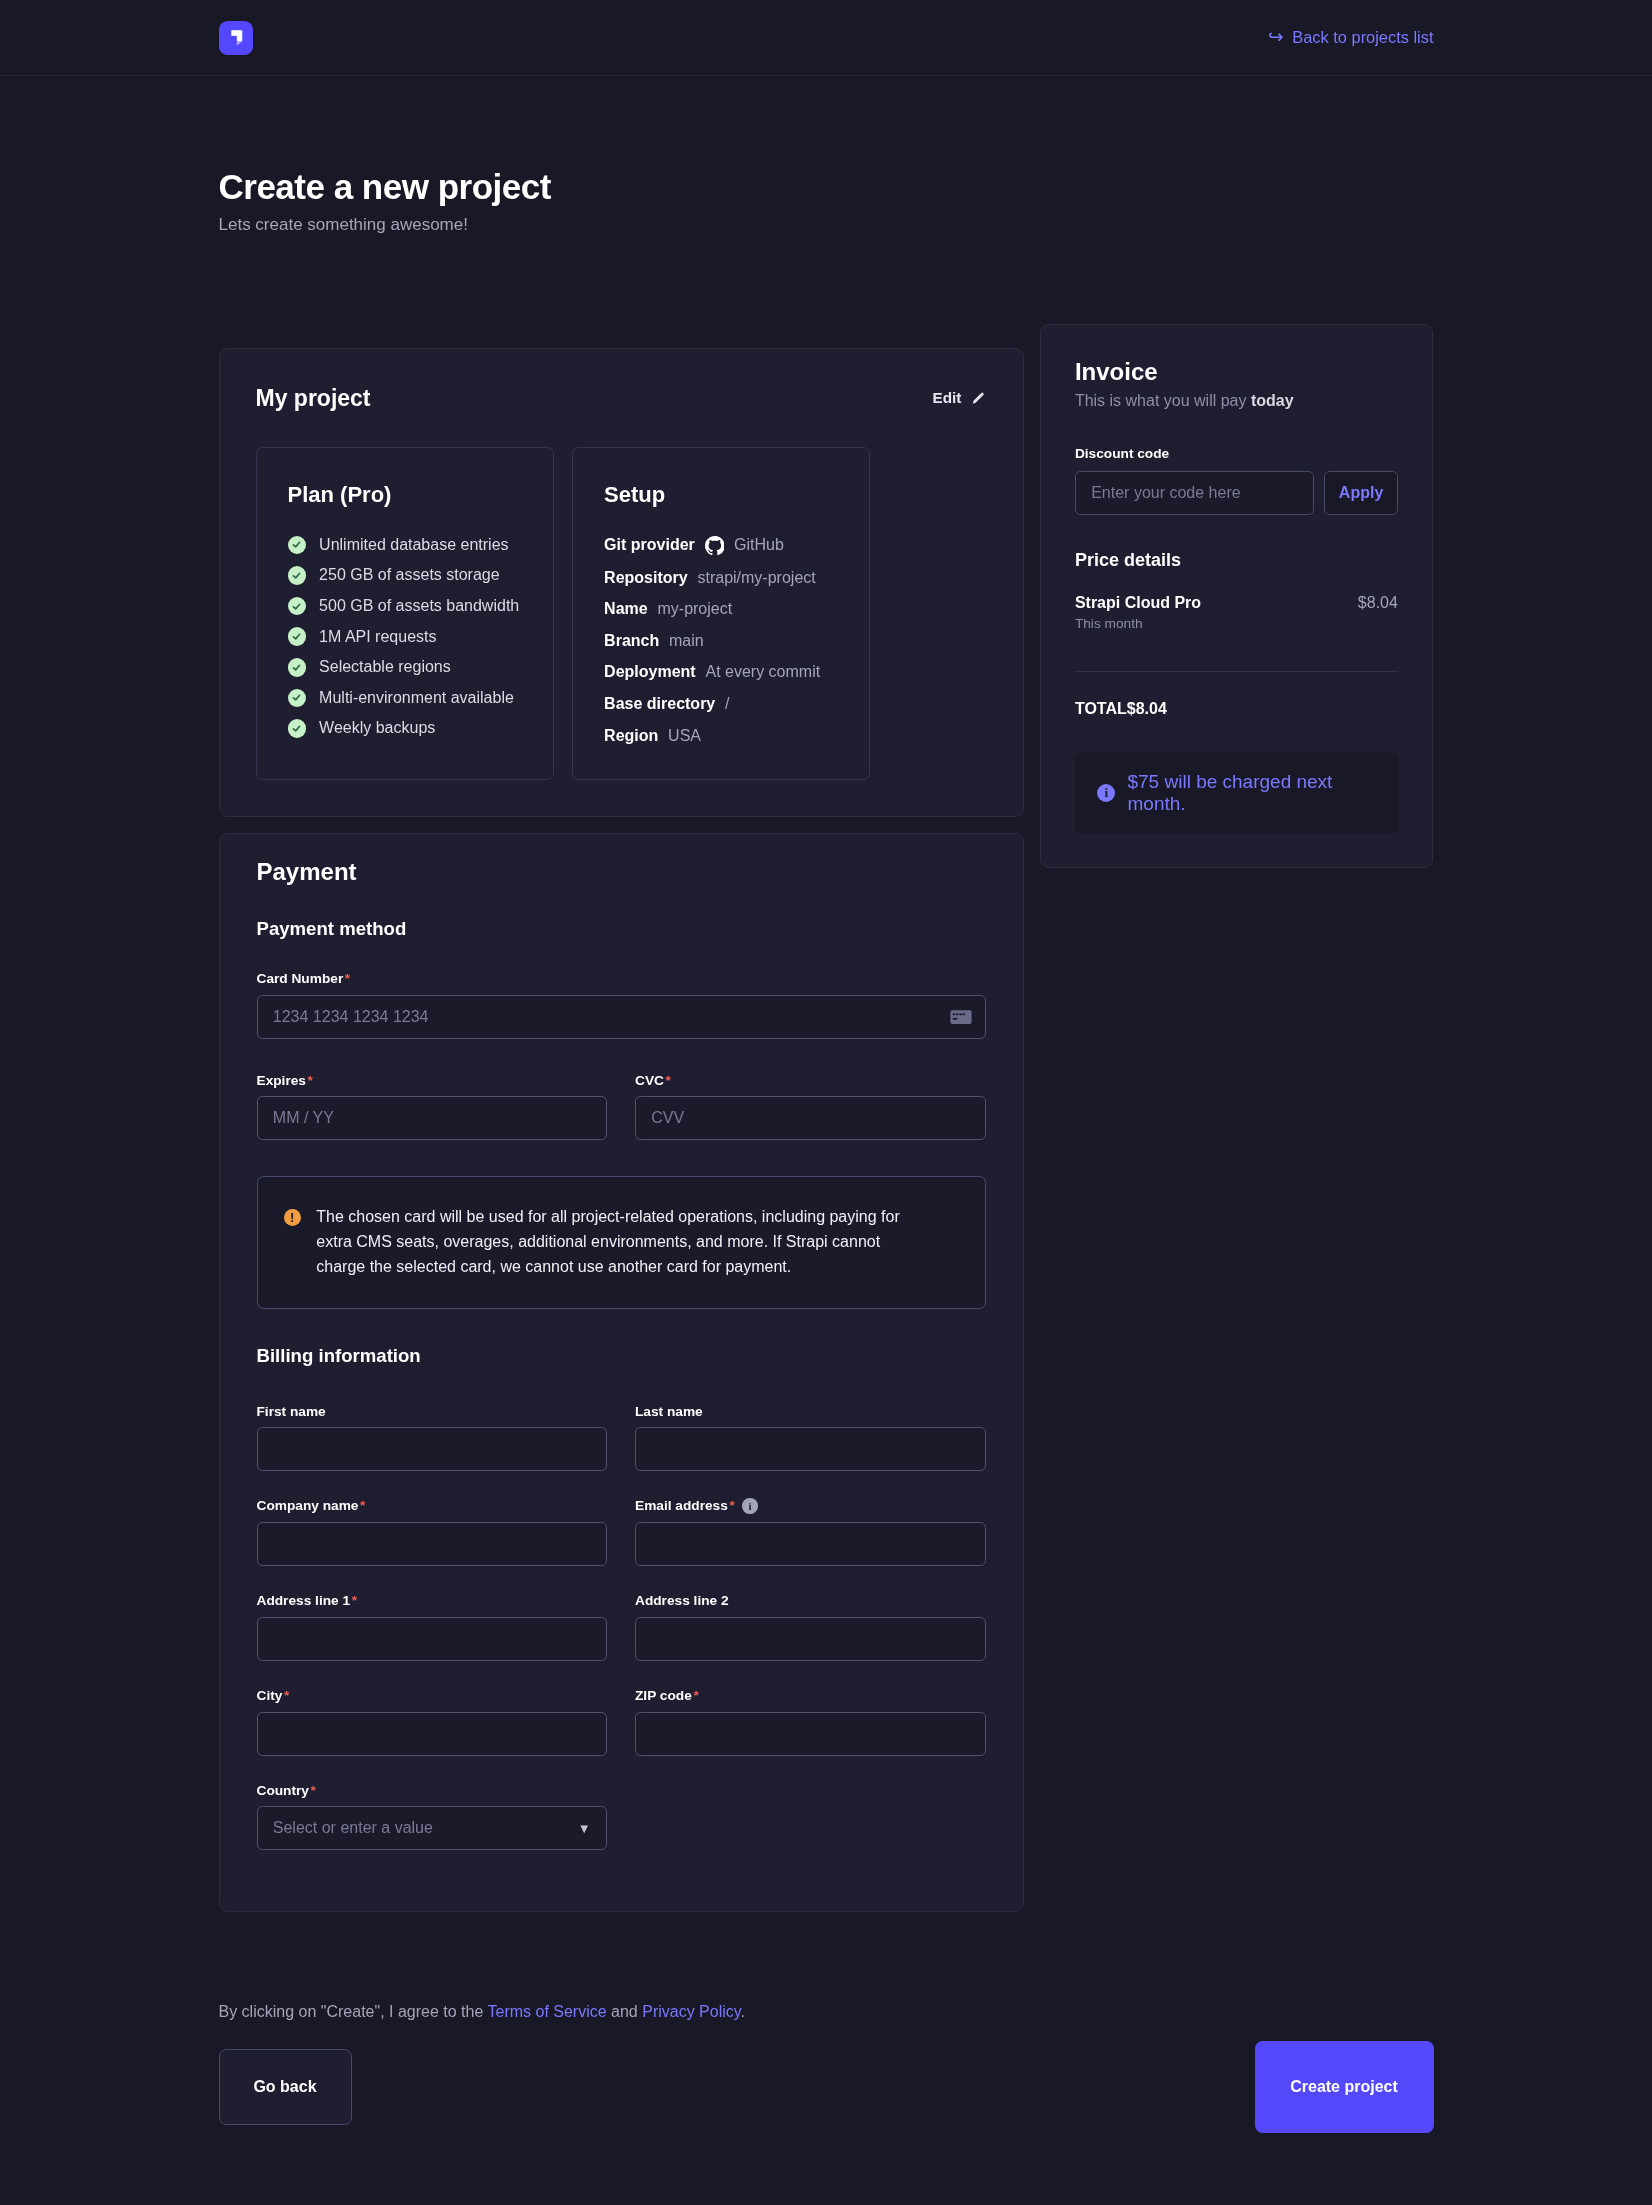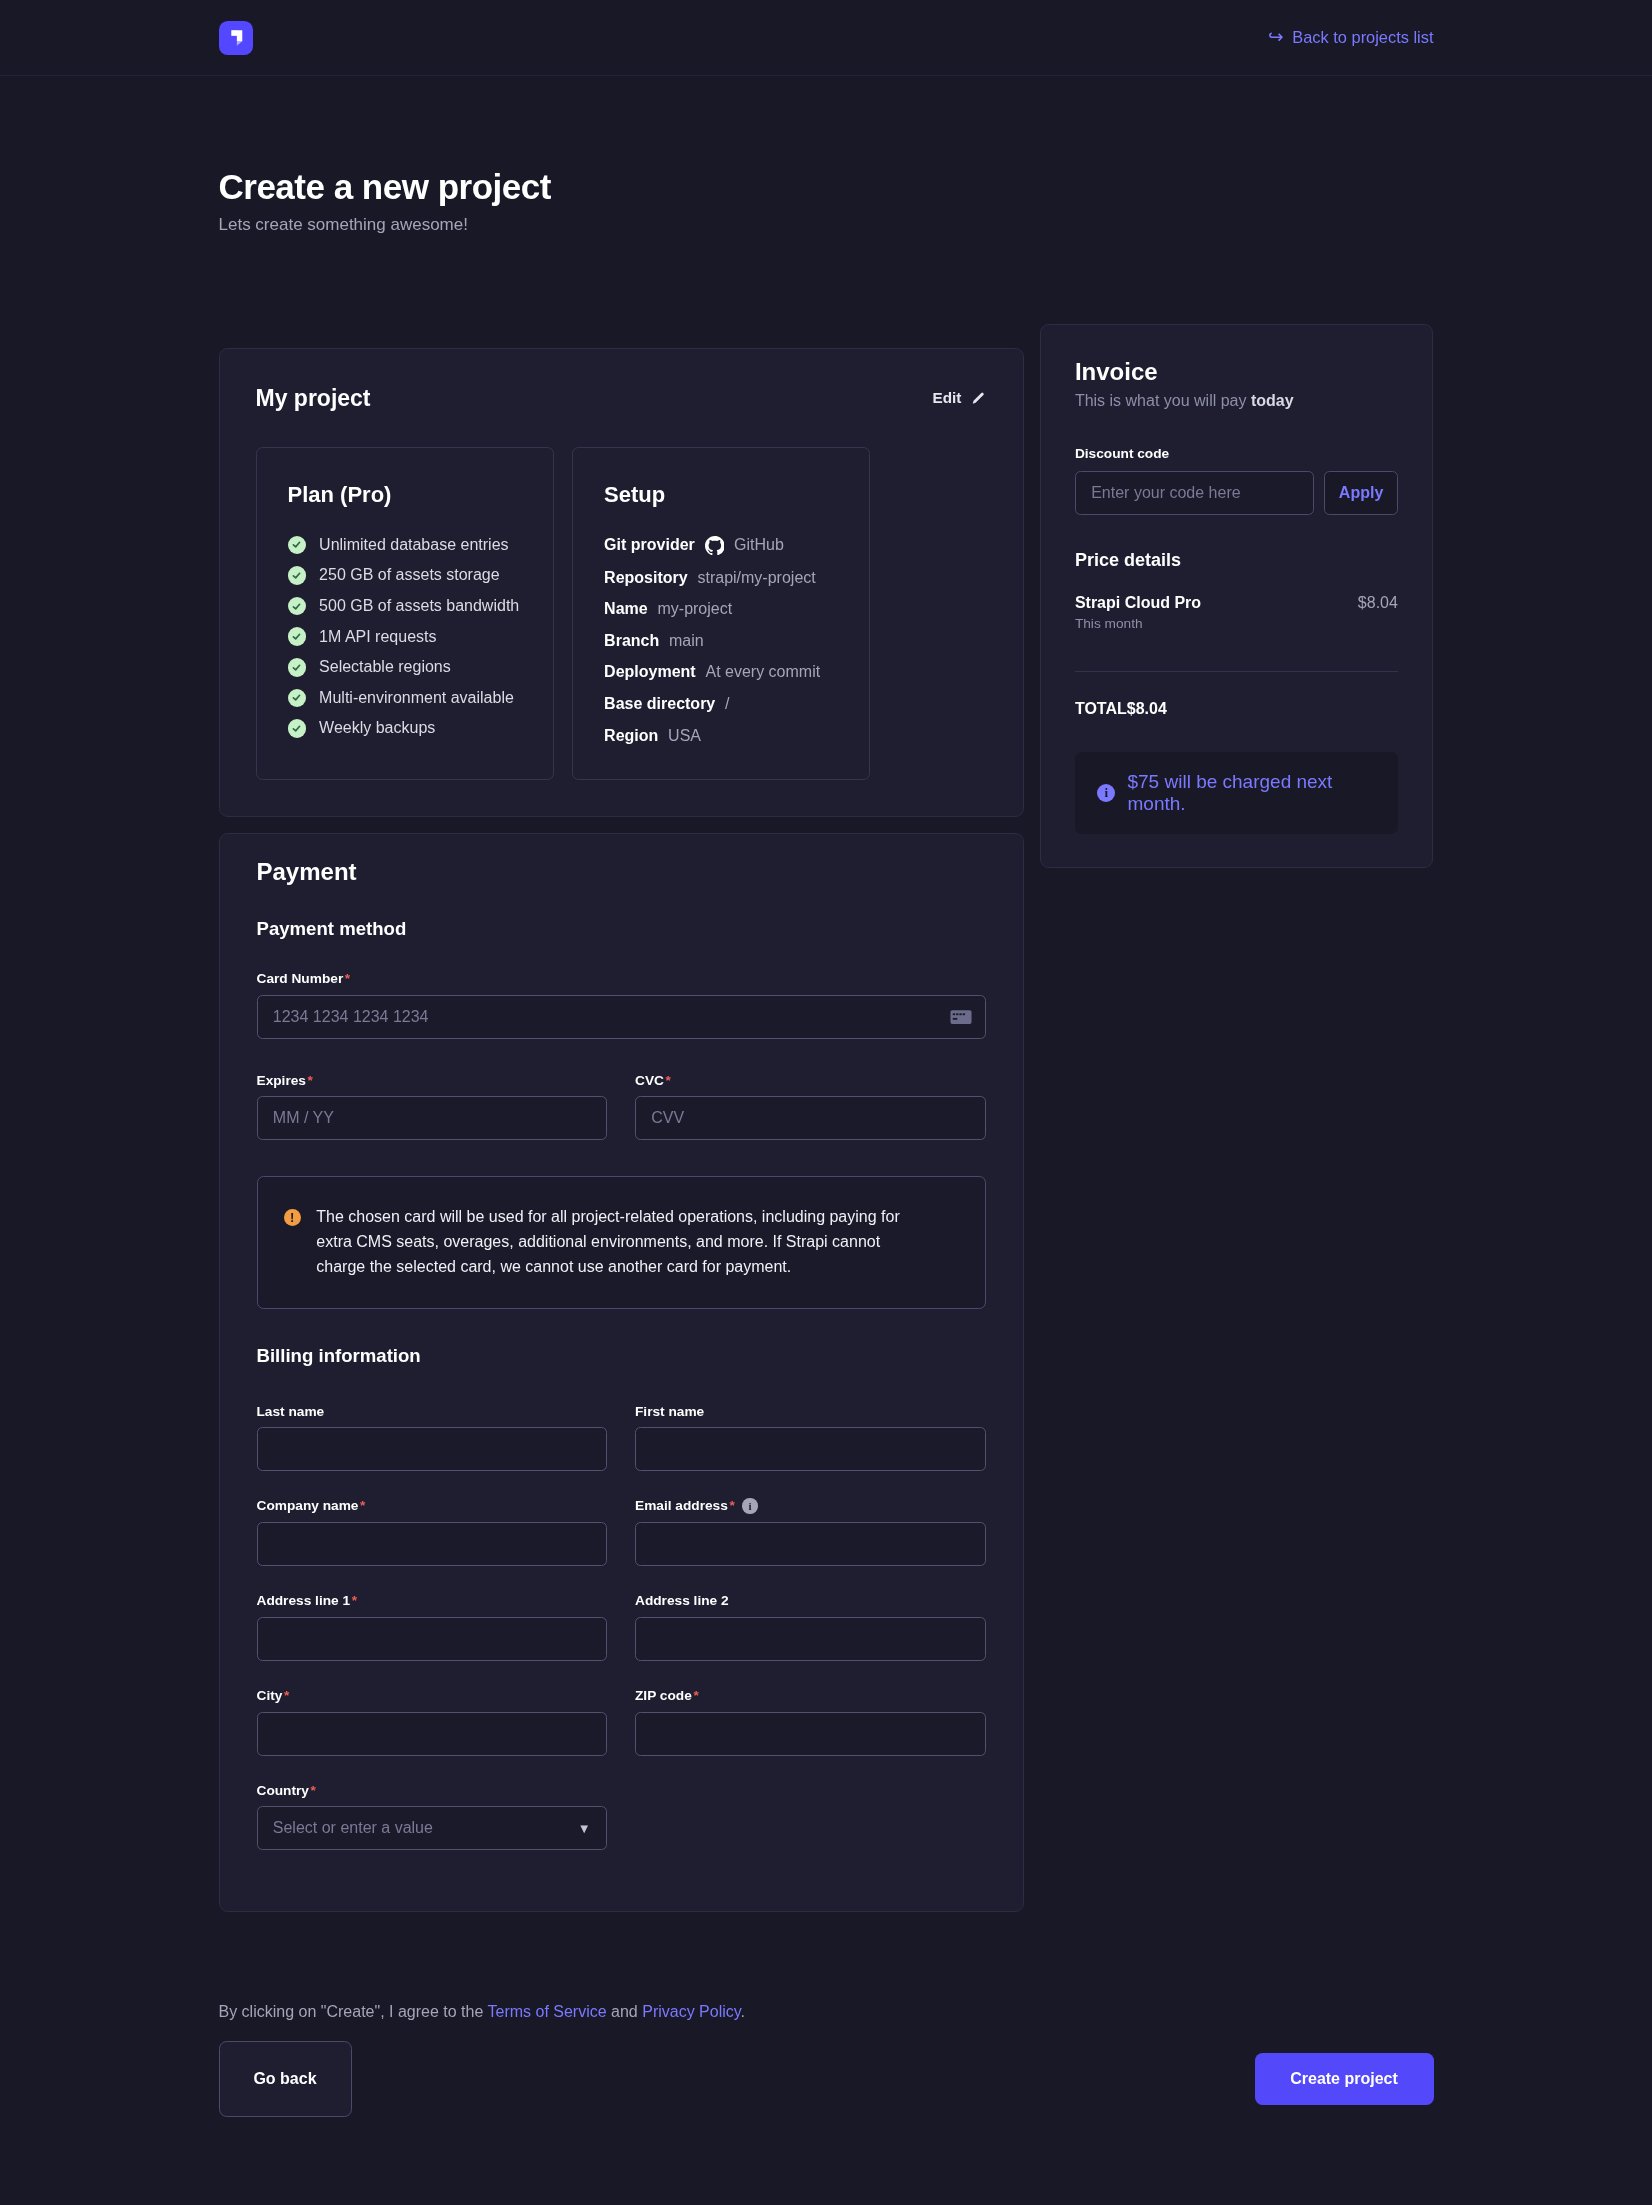--- a/index.html
+++ b/index.html
@@ -87,21 +87,21 @@
   .info-dot { width: 15.3px; height: 15.3px; border-radius: 50%; background: #a5a5ba; color: #212134; font-size: 11px; font-weight: 700; display: inline-flex; align-items: center; justify-content: center; margin-left: 7.6px; font-family: "Liberation Serif", serif; cursor: pointer; }
   .select { display: flex; align-items: center; justify-content: space-between; cursor: pointer; }
   .select .ph { color: #7a7a95; font-size: 16px; line-height: 42px; }
   .caret { color: #c5c5d2; font-size: 13px; }
 
   
   .terms { margin-top: 91px; font-size: 16px; color: #a5a5ba; }
   .terms a { color: #7b79ff; text-decoration: none; cursor: pointer; }
   .actions { margin-top: 19.7px; display: flex; justify-content: space-between; align-items: center; }
   .goback-btn { width: 133px; height: 76px; background: #1e1e30; border: 1.1px solid #4a4a6b; border-radius: 7.6px; color: #ffffff; font-size: 16px; font-weight: 700; font-family: inherit; cursor: pointer; }
-  .create-btn { width: 179px; height: 52px; background: #5348fa; border: none; border-radius: 7.6px; color: #ffffff; font-size: 16px; font-weight: 700; font-family: inherit; cursor: pointer; }
+  .create-btn { width: 179px; height: 92px; background: #5348fa; border: none; border-radius: 7.6px; color: #ffffff; font-size: 16px; font-weight: 700; font-family: inherit; cursor: pointer; }
 </style>
 </head>
 <body>
 
 <div class="page">
 
   <header>
     <div class="container header-inner">
       <div class="logo">
         <svg width="18.6" height="18.6" viewBox="0 0 24 24">
@@ -281,27 +281,27 @@
           <div class="warn-box">
             <span class="warn-icon">!</span>
             <p class="warn-text">The chosen card will be used for all project-related operations, including paying for extra CMS seats, overages, additional environments, and more. If Strapi cannot charge the selected card, we cannot use another card for payment.</p>
           </div>
 
           <h4 class="section-h billing-h">Billing information</h4>
 
           <div class="billing-grid">
             <div>
               <div class="field-label">
+                  <span>First name</span>
+                </div>
+              <input class="text-input" type="text" style="">
+            </div>
+            <div>
+              <div class="field-label">
                   <span>Last name</span>
-                </div>
-              <input class="text-input" type="text" style="">
-            </div>
-            <div>
-              <div class="field-label">
-                  <span>First name</span>
                 </div>
               <input class="text-input" type="text" style="">
             </div>
 
             <div>
               <div class="field-label">
                 <span>Company name</span>
                   <span class="req">*</span>
               </div>
               <input class="text-input" type="text" style="">

